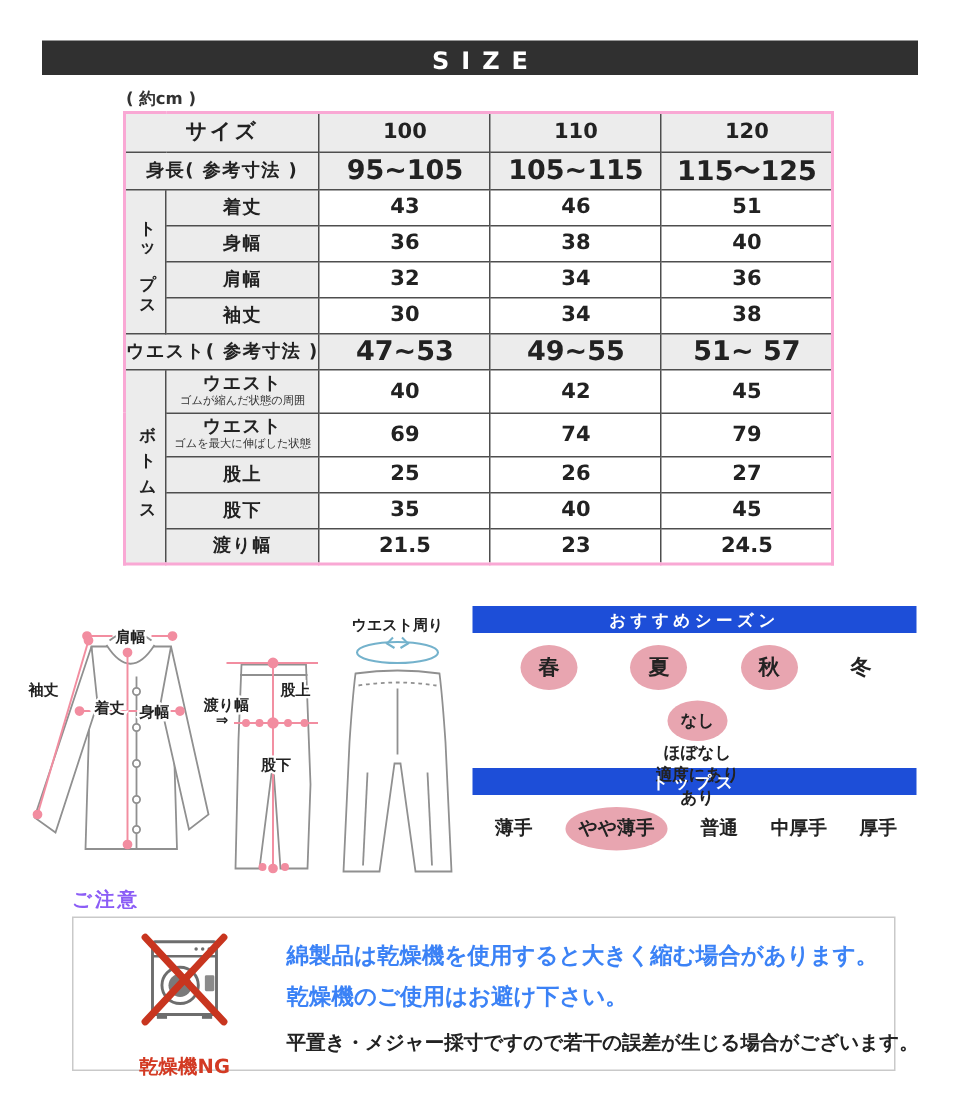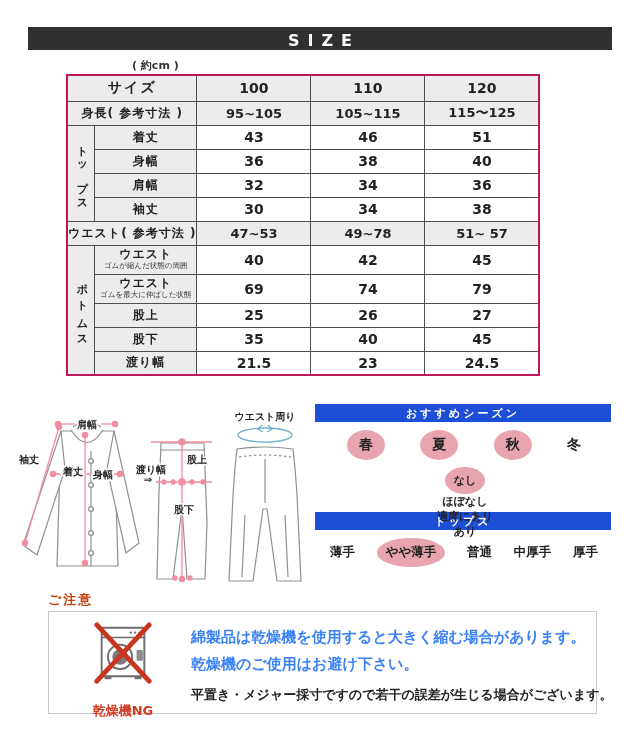--- a/index.html
+++ b/index.html
@@ -6,37 +6,37 @@
   .page{
     position:relative;width:640px;height:729px;background:#ffffff;overflow:hidden;
     font-family:"DejaVu Sans","Liberation Sans",sans-serif;color:#222;
   }
   
   .banner{
     position:absolute;left:28px;top:27px;width:584px;height:23px;background:#303030;
     display:flex;align-items:flex-end;justify-content:center;
   }
   .banner span{color:#fff;font-weight:bold;font-size:16px;letter-spacing:8px;padding-left:8px;}
-  .unit{position:absolute;left:84px;top:58px;font-size:11px;font-weight:bold;color:#333;margin-left:48px;}
+  .unit{position:absolute;left:84px;top:58px;font-size:11px;font-weight:bold;color:#333;}
   
   table.size{
-    position:absolute;left:66px;top:74px;border-collapse:collapse;table-layout:fixed;
-    border:2px solid #be185d;font-size:12px;
+    position:absolute;left:82px;top:74px;border-collapse:collapse;table-layout:fixed;
+    border:2px solid #f9a8d4;font-size:12px;
   }
   table.size th,table.size td{border:1px solid #4e4e4e;padding:0;text-align:center;vertical-align:middle;}
   table.size .c-group{width:26px;}
   table.size .c-label{width:112px;}
   table.size .c-val{width:113px;}
   tr.hrow{height:26px;}
   tr.r{height:24px;}
   tr.r2{height:29px;}
   .gray{background:#ececec;}
   .lab{font-weight:bold;font-size:12px;letter-spacing:1px;background:#ececec;}
   .num{font-weight:bold;font-size:14px;background:#fff;}
-  .grayrow td{background:#ececec;font-weight:bold;font-size:13px;}
+  .grayrow td{background:#ececec;font-weight:bold;font-size:18px;}
   .group{
     background:#ececec;writing-mode:vertical-rl;text-orientation:upright;
     font-size:11px;font-weight:bold;letter-spacing:5px;
   }
   .sub{display:block;font-size:7.5px;font-weight:normal;letter-spacing:0;line-height:1.1;color:#333;}
   .lab .main{display:block;line-height:1.15;}
   
   .diagram{position:absolute;left:15px;top:403px;}
   .dlabel{font-size:10px;font-weight:bold;fill:#222;paint-order:stroke;stroke:#ffffff;stroke-width:3px;}
   
@@ -47,21 +47,21 @@
   }
   .attr-row{height:45px;display:flex;align-items:center;justify-content:space-between;font-weight:bold;}
   .attr-row.season{padding:0 30px 0 32px;font-size:14px;}
   .attr-row.stretch{padding:0 20px 0 24px;font-size:11px;flex-direction:column;}
   .attr-row.thick{padding:0 13px 0 15px;font-size:12.5px;}
   .opt{white-space:nowrap;color:#222;}
   .pill{background:#e8a5b0;border-radius:50%;padding:6px 11px;}
   .attr-row.season .pill{padding:6px 12px;}
   .attr-row.thick .pill,.attr-row.stretch .pill{padding:6px 9px;}
   
-  .notice-head{position:absolute;left:48px;top:591px;font-size:13px;font-weight:bold;letter-spacing:2px;color:#c2410c;}
+  .notice-head{position:absolute;left:48px;top:591px;font-size:13px;font-weight:bold;letter-spacing:2px;color:#8b5cf6;}
   .notice-box{
     position:absolute;left:48px;top:611px;width:549px;height:103px;border:1px solid #c9c9c9;
     background:#fff;display:flex;align-items:flex-start;box-sizing:border-box;padding:10px 10px 6px 30px;
   }
   .dryer{width:88px;display:flex;flex-direction:column;align-items:center;flex:none;}
   .dryer-label{color:#d33a23;font-size:13px;font-weight:bold;margin-top:16px;white-space:nowrap;}
   .notice-text{margin-left:24px;padding-top:6px;}
   .warn{color:#3b82f6;font-size:15px;font-weight:bold;line-height:1.2;margin:0 0 9px 0;white-space:nowrap;}
   .measure{color:#222;font-size:13px;font-weight:bold;margin-top:13px;white-space:nowrap;}
 </style>
@@ -110,21 +110,21 @@
     </tr>
     <tr class="r">
       <th class="lab">袖丈</th>
       <td class="num">30</td>
       <td class="num">34</td>
       <td class="num">38</td>
     </tr>
     <tr class="r grayrow">
       <th colspan="2" class="lab">ウエスト( 参考寸法 )</th>
       <td>47~53</td>
-      <td>49~78</td>
+      <td>49~55</td>
       <td>51~ 57</td>
     </tr>
     <tr class="r2">
       <th rowspan="5" class="group">ボトムス</th>
       <th class="lab">
             <span class="main">ウエスト</span>
             <span class="sub">ゴムが縮んだ状態の周囲</span>
           </th>
       <td class="num">40</td>
       <td class="num">42</td>

